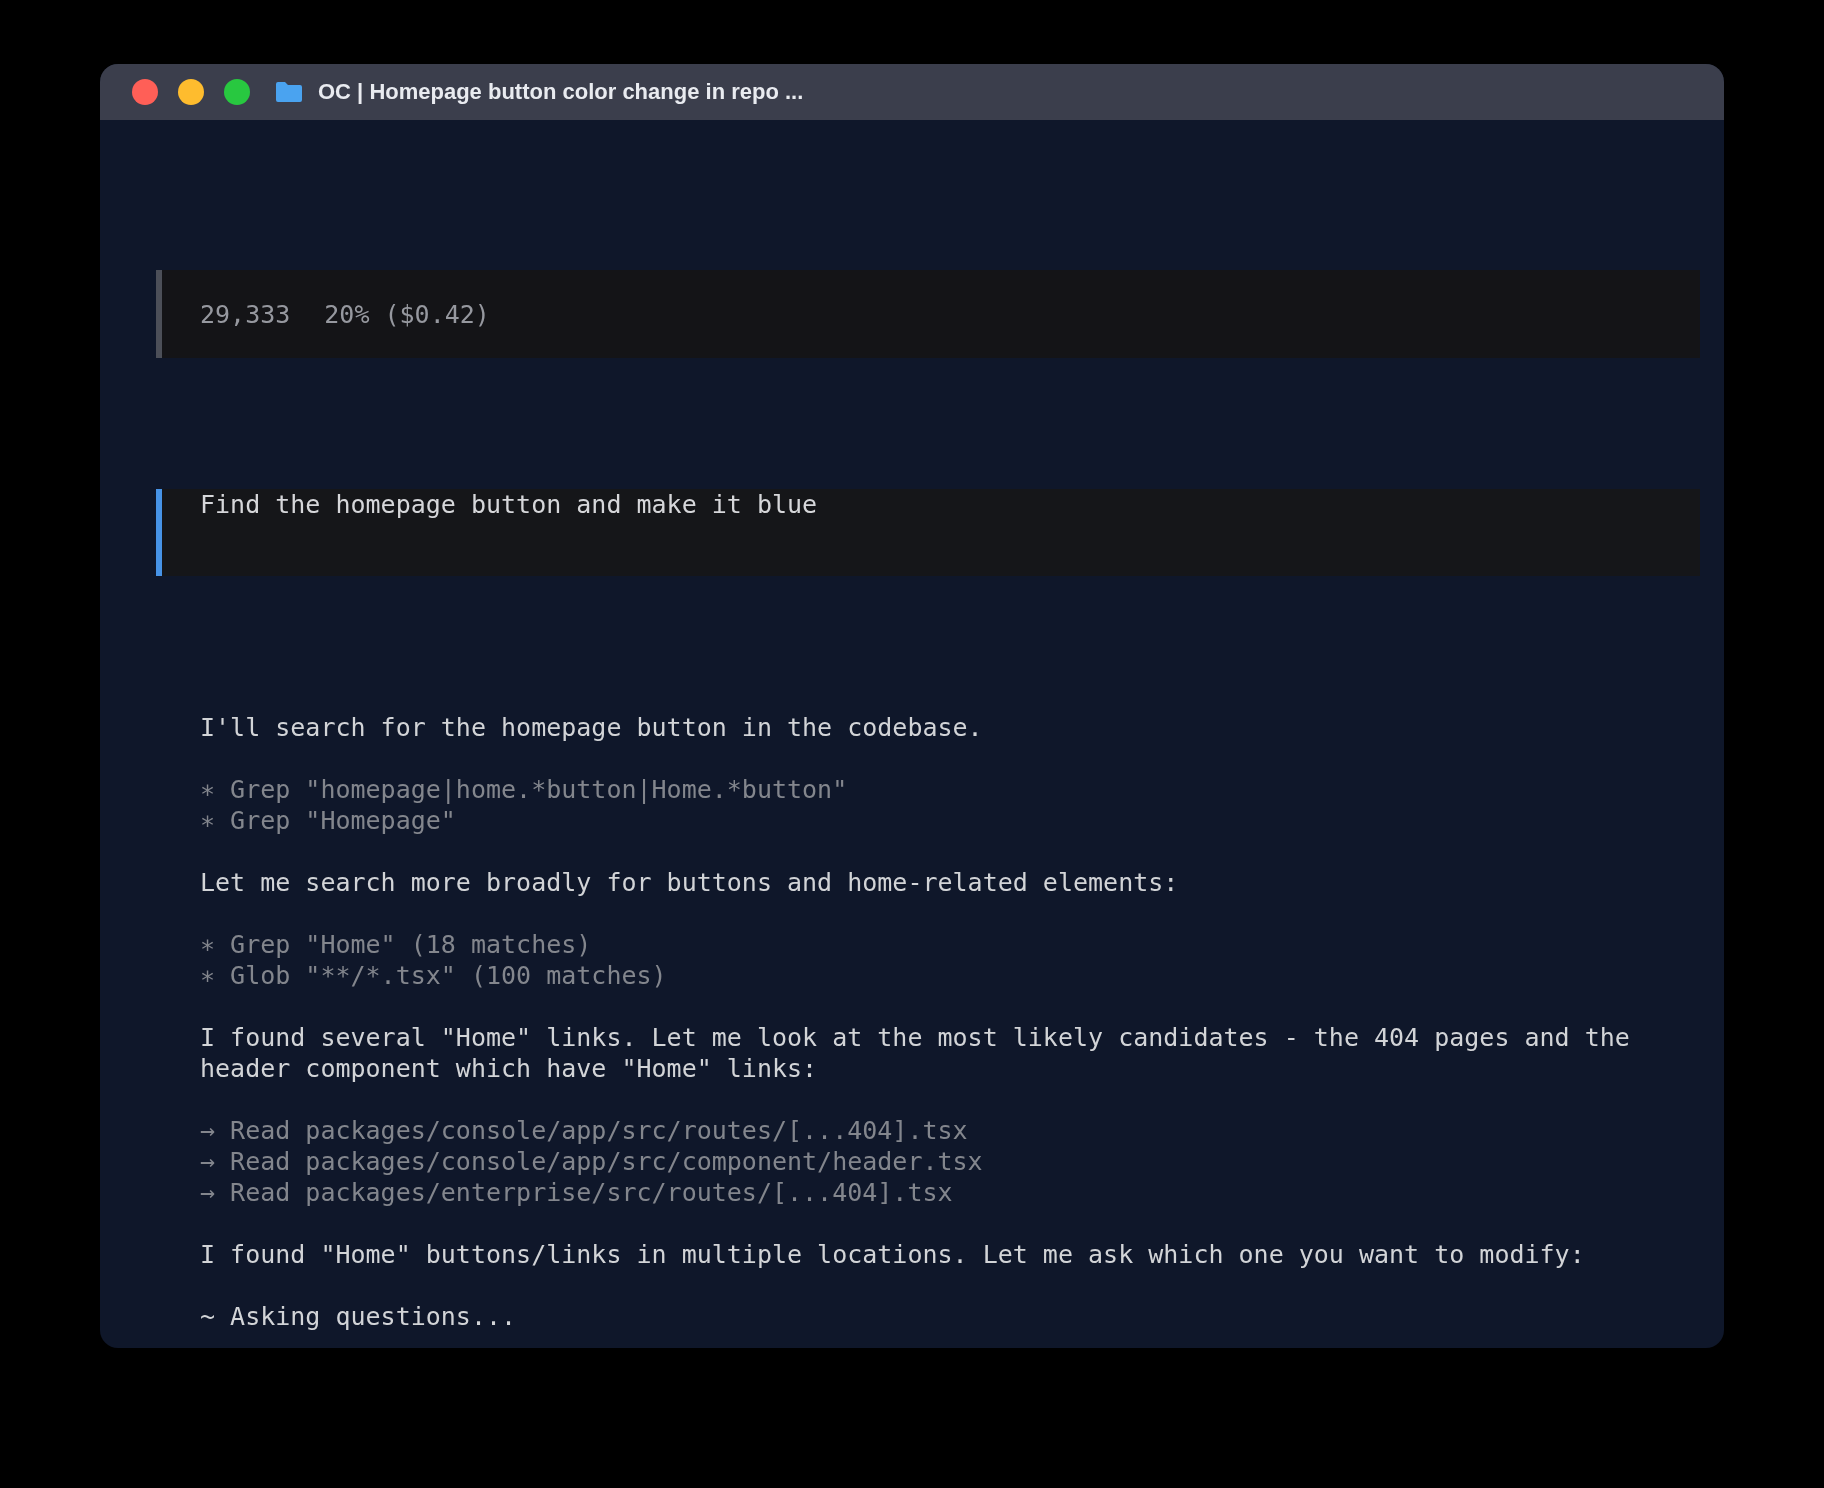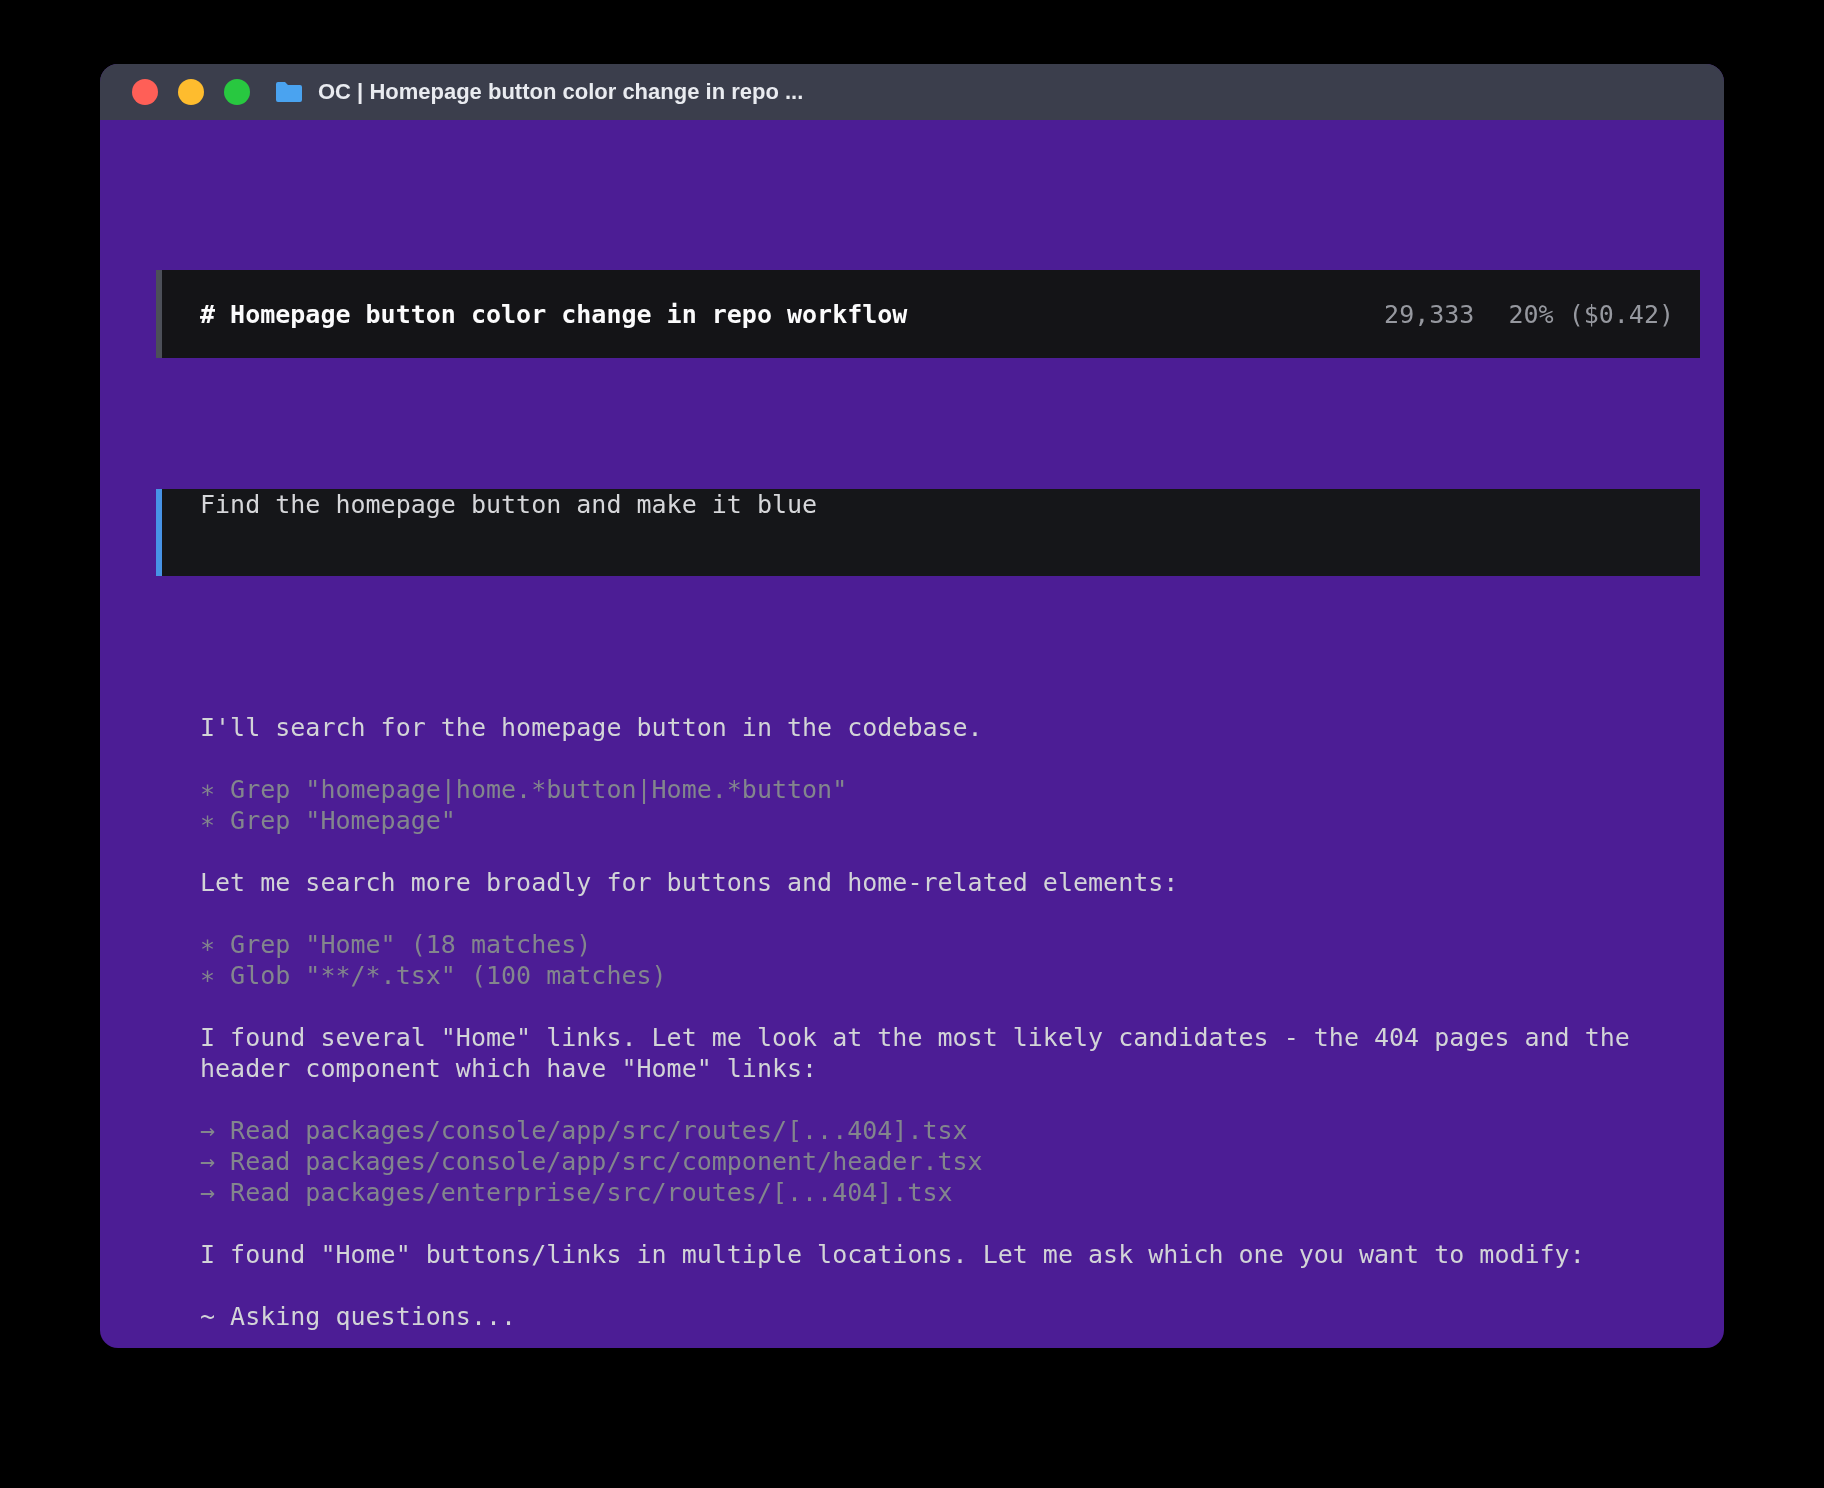--- a/index.html
+++ b/index.html
@@ -9,21 +9,21 @@
     position: relative;
     font-family: "DejaVu Sans Mono", monospace;
   }
 
   .window {
     position: absolute;
     left: 100px; top: 64px;
     width: 1624px; height: 1284px;
     border-radius: 18px;
     overflow: hidden;
-    background: #4c1d95;
+    background: #0f172a;
     box-shadow: 0 24px 80px rgba(0,0,0,0.7);
   }
 
   
   .titlebar {
     height: 56px;
     background: #3b3e4c;
     display: flex;
     align-items: center;
     padding-left: 32px;
@@ -96,21 +96,20 @@
           <path d="M2 4 a2 2 0 0 1 2-2 h7 l3 3 h12 a2 2 0 0 1 2 2 v13 a2 2 0 0 1 -2 2 H4 a2 2 0 0 1 -2 -2 z" fill="#4aa3f0"></path>
         </svg>
       </span>
       <span class="window-title">OC | Homepage button color change in repo ...</span>
     </div>
   </div>
 
   <div class="content">
 
     <div class="session-header">
-      <span class="session-title"># Homepage button color change in repo workflow</span>
       <span class="session-stats">
         <span>29,333</span>
         <span>20% ($0.42)</span>
       </span>
     </div>
 
     <div class="user-block">
       <span>Find the homepage button and make it blue</span>
     </div>
 

